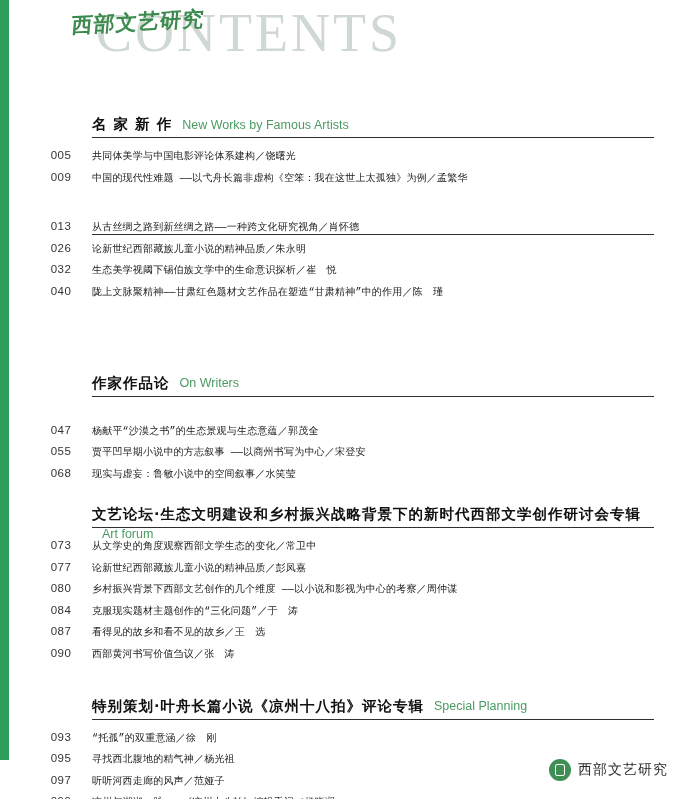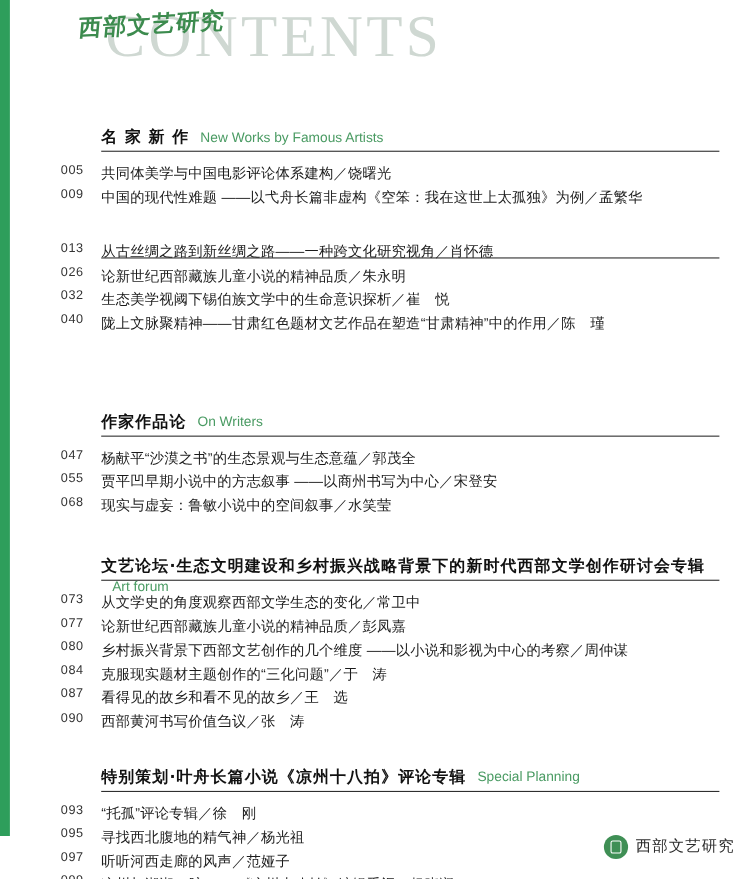--- a/index.html
+++ b/index.html
@@ -103,32 +103,32 @@
   .entry {
     position: relative;
     height: 21.5px;
     white-space: nowrap;
   }
   .pagenum {
     position: absolute;
     left: 46px;
     top: 0;
     width: 30px;
-    text-align: right;
+    text-align: center;
     font-family: "Liberation Sans", sans-serif;
     font-size: 11.5px;
     color: #333333;
     letter-spacing: 0.5px;
   }
   .etitle {
     position: absolute;
     left: 92px;
     top: 0;
-    font-family: Liberation Sans, sans-serif;
-    font-size: 13px;
+    font-family: Liberation Mono, monospace;
+    font-size: 10px;
     color: #1b1b1b;
     letter-spacing: 0.2px;
   }
   
   .stamp {
     position: absolute;
     right: 14px;
     bottom: 18px;
     display: flex;
     align-items: center;
@@ -203,21 +203,21 @@
           </div>
           <div class="entry">
             <span class="pagenum">040</span>
             <span class="etitle">陇上文脉聚精神——甘肃红色题材文艺作品在塑造“甘肃精神”中的作用／陈　瑾</span>
           </div>
         </div>
       </div>
       <div class="section" style="top: 373.5px;">
         <div class="sec-head"><span class="sec-cn">作家作品论</span><span class="sec-en">On Writers</span></div>
         <div class="sec-rule" style="top: 22px;"></div>
-        <div class="entries" style="margin-top: 8px;">
+        <div class="entries" style="margin-top: 24px;">
           <div class="entry">
             <span class="pagenum">047</span>
             <span class="etitle">杨献平“沙漠之书”的生态景观与生态意蕴／郭茂全</span>
           </div>
           <div class="entry">
             <span class="pagenum">055</span>
             <span class="etitle">贾平凹早期小说中的方志叙事 ——以商州书写为中心／宋登安</span>
           </div>
           <div class="entry">
             <span class="pagenum">068</span>
@@ -254,21 +254,21 @@
             <span class="etitle">西部黄河书写价值刍议／张　涛</span>
           </div>
         </div>
       </div>
       <div class="section" style="top: 696.5px;">
         <div class="sec-head"><span class="sec-cn">特别策划·叶舟长篇小说《凉州十八拍》评论专辑</span><span class="sec-en">Special  Planning</span></div>
         <div class="sec-rule" style="top: 22px;"></div>
         <div class="entries" style="margin-top: 8px;">
           <div class="entry">
             <span class="pagenum">093</span>
-            <span class="etitle">“托孤”评论专辑／徐　刚</span>
+            <span class="etitle">“托孤”的双重意涵／徐　刚</span>
           </div>
           <div class="entry">
             <span class="pagenum">095</span>
             <span class="etitle">寻找西北腹地的精气神／杨光祖</span>
           </div>
           <div class="entry">
             <span class="pagenum">097</span>
             <span class="etitle">听听河西走廊的风声／范娅子</span>
           </div>
           <div class="entry">

